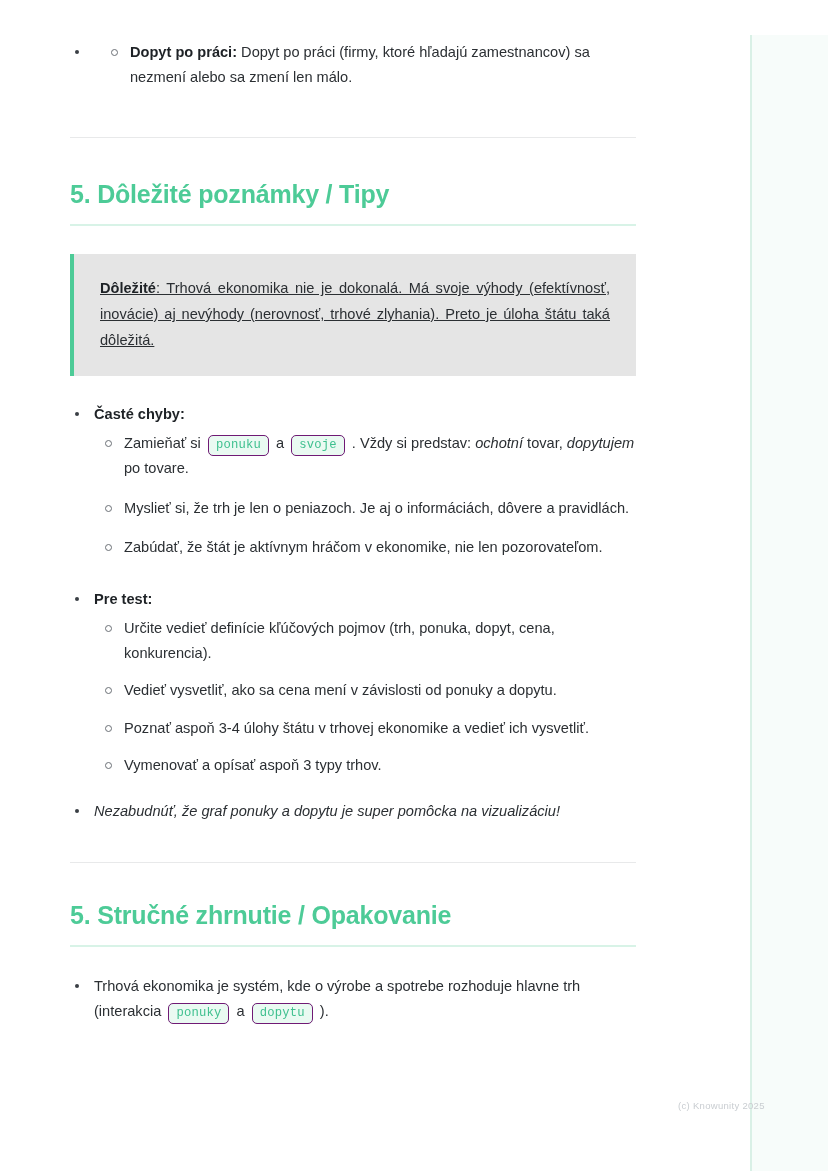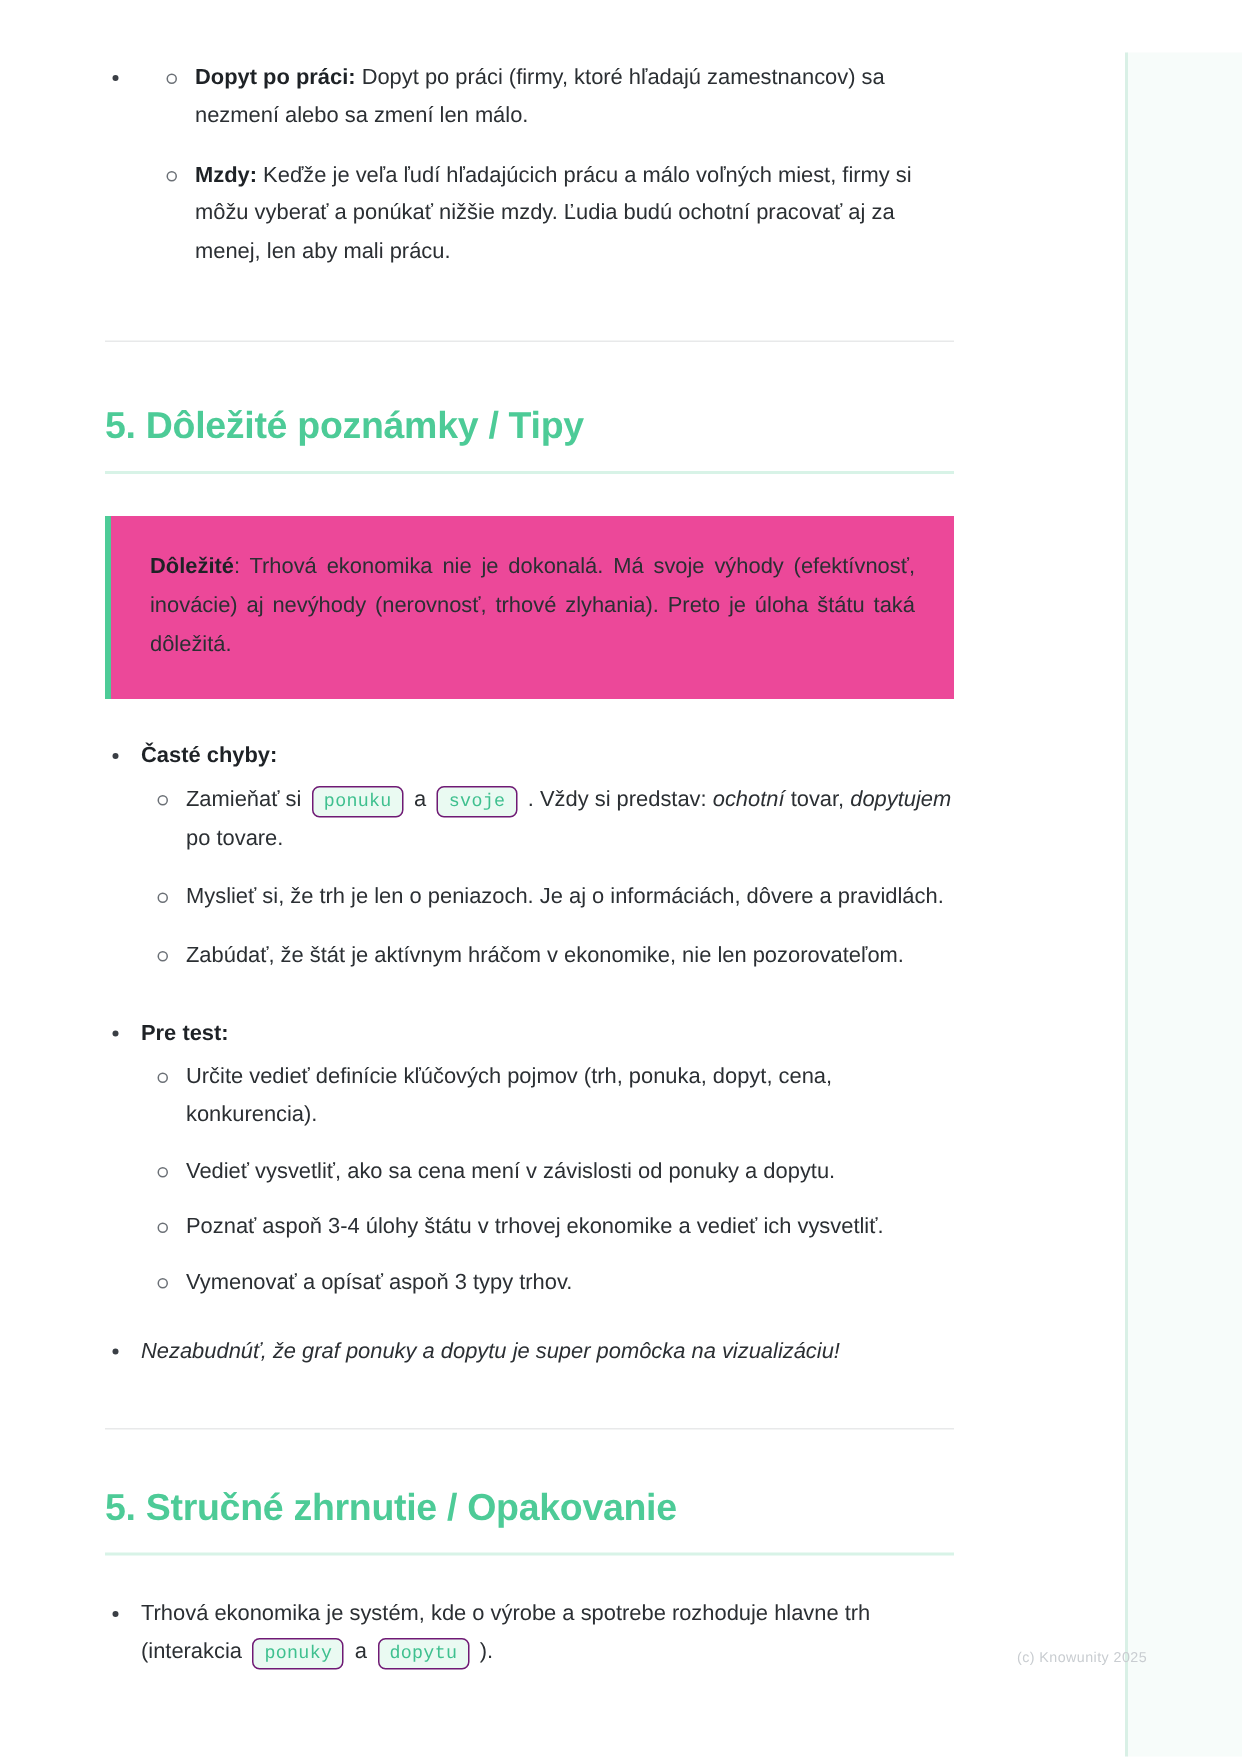--- a/index.html
+++ b/index.html
@@ -145,27 +145,28 @@
   }
   .section-underline {
     height: 2px;
     background: #d8f3e7;
     margin-top: 14px;
     width: 100%;
   }
 
   
   .callout {
-    background: #ec4899;
+    background: #e5e5e5;
     border-left: 4px solid #4dcb97;
     padding: 22px 26px 22px 26px;
     font-size: 14.6px;
     line-height: 1.78;
     text-align: justify;
     color: #2b2f33;
+    text-decoration: underline;
   }
 
   
   .watermark {
     position: absolute;
     left: 678px;
     top: 1100px;
     font-size: 9.5px;
     color: #c9cdd1;
     letter-spacing: 0.3px;
@@ -182,23 +183,20 @@
   <div class="content">
 
     <div style="height:36px"></div>
 
     <ul class="lvl1">
       <li style="list-style:none;padding-left:0;margin:0">
 
         <ul class="lvl2" style="margin-left:34px">
           <li>
             <b>Dopyt po práci:</b><span> Dopyt po práci (firmy, ktoré hľadajú zamestnancov) sa nezmení alebo sa zmení len málo.</span>
-          </li>
-          <li>
-            <b>Mzdy:</b><span> Keďže je veľa ľudí hľadajúcich prácu a málo voľných miest, firmy si môžu vyberať a ponúkať nižšie mzdy. Ľudia budú ochotní pracovať aj za menej, len aby mali prácu.</span>
           </li>
         </ul>
       </li>
     </ul>
 
 
     <div style="height:32px"></div>
     <hr class="sep">
 
     <div style="height:41px"></div>

